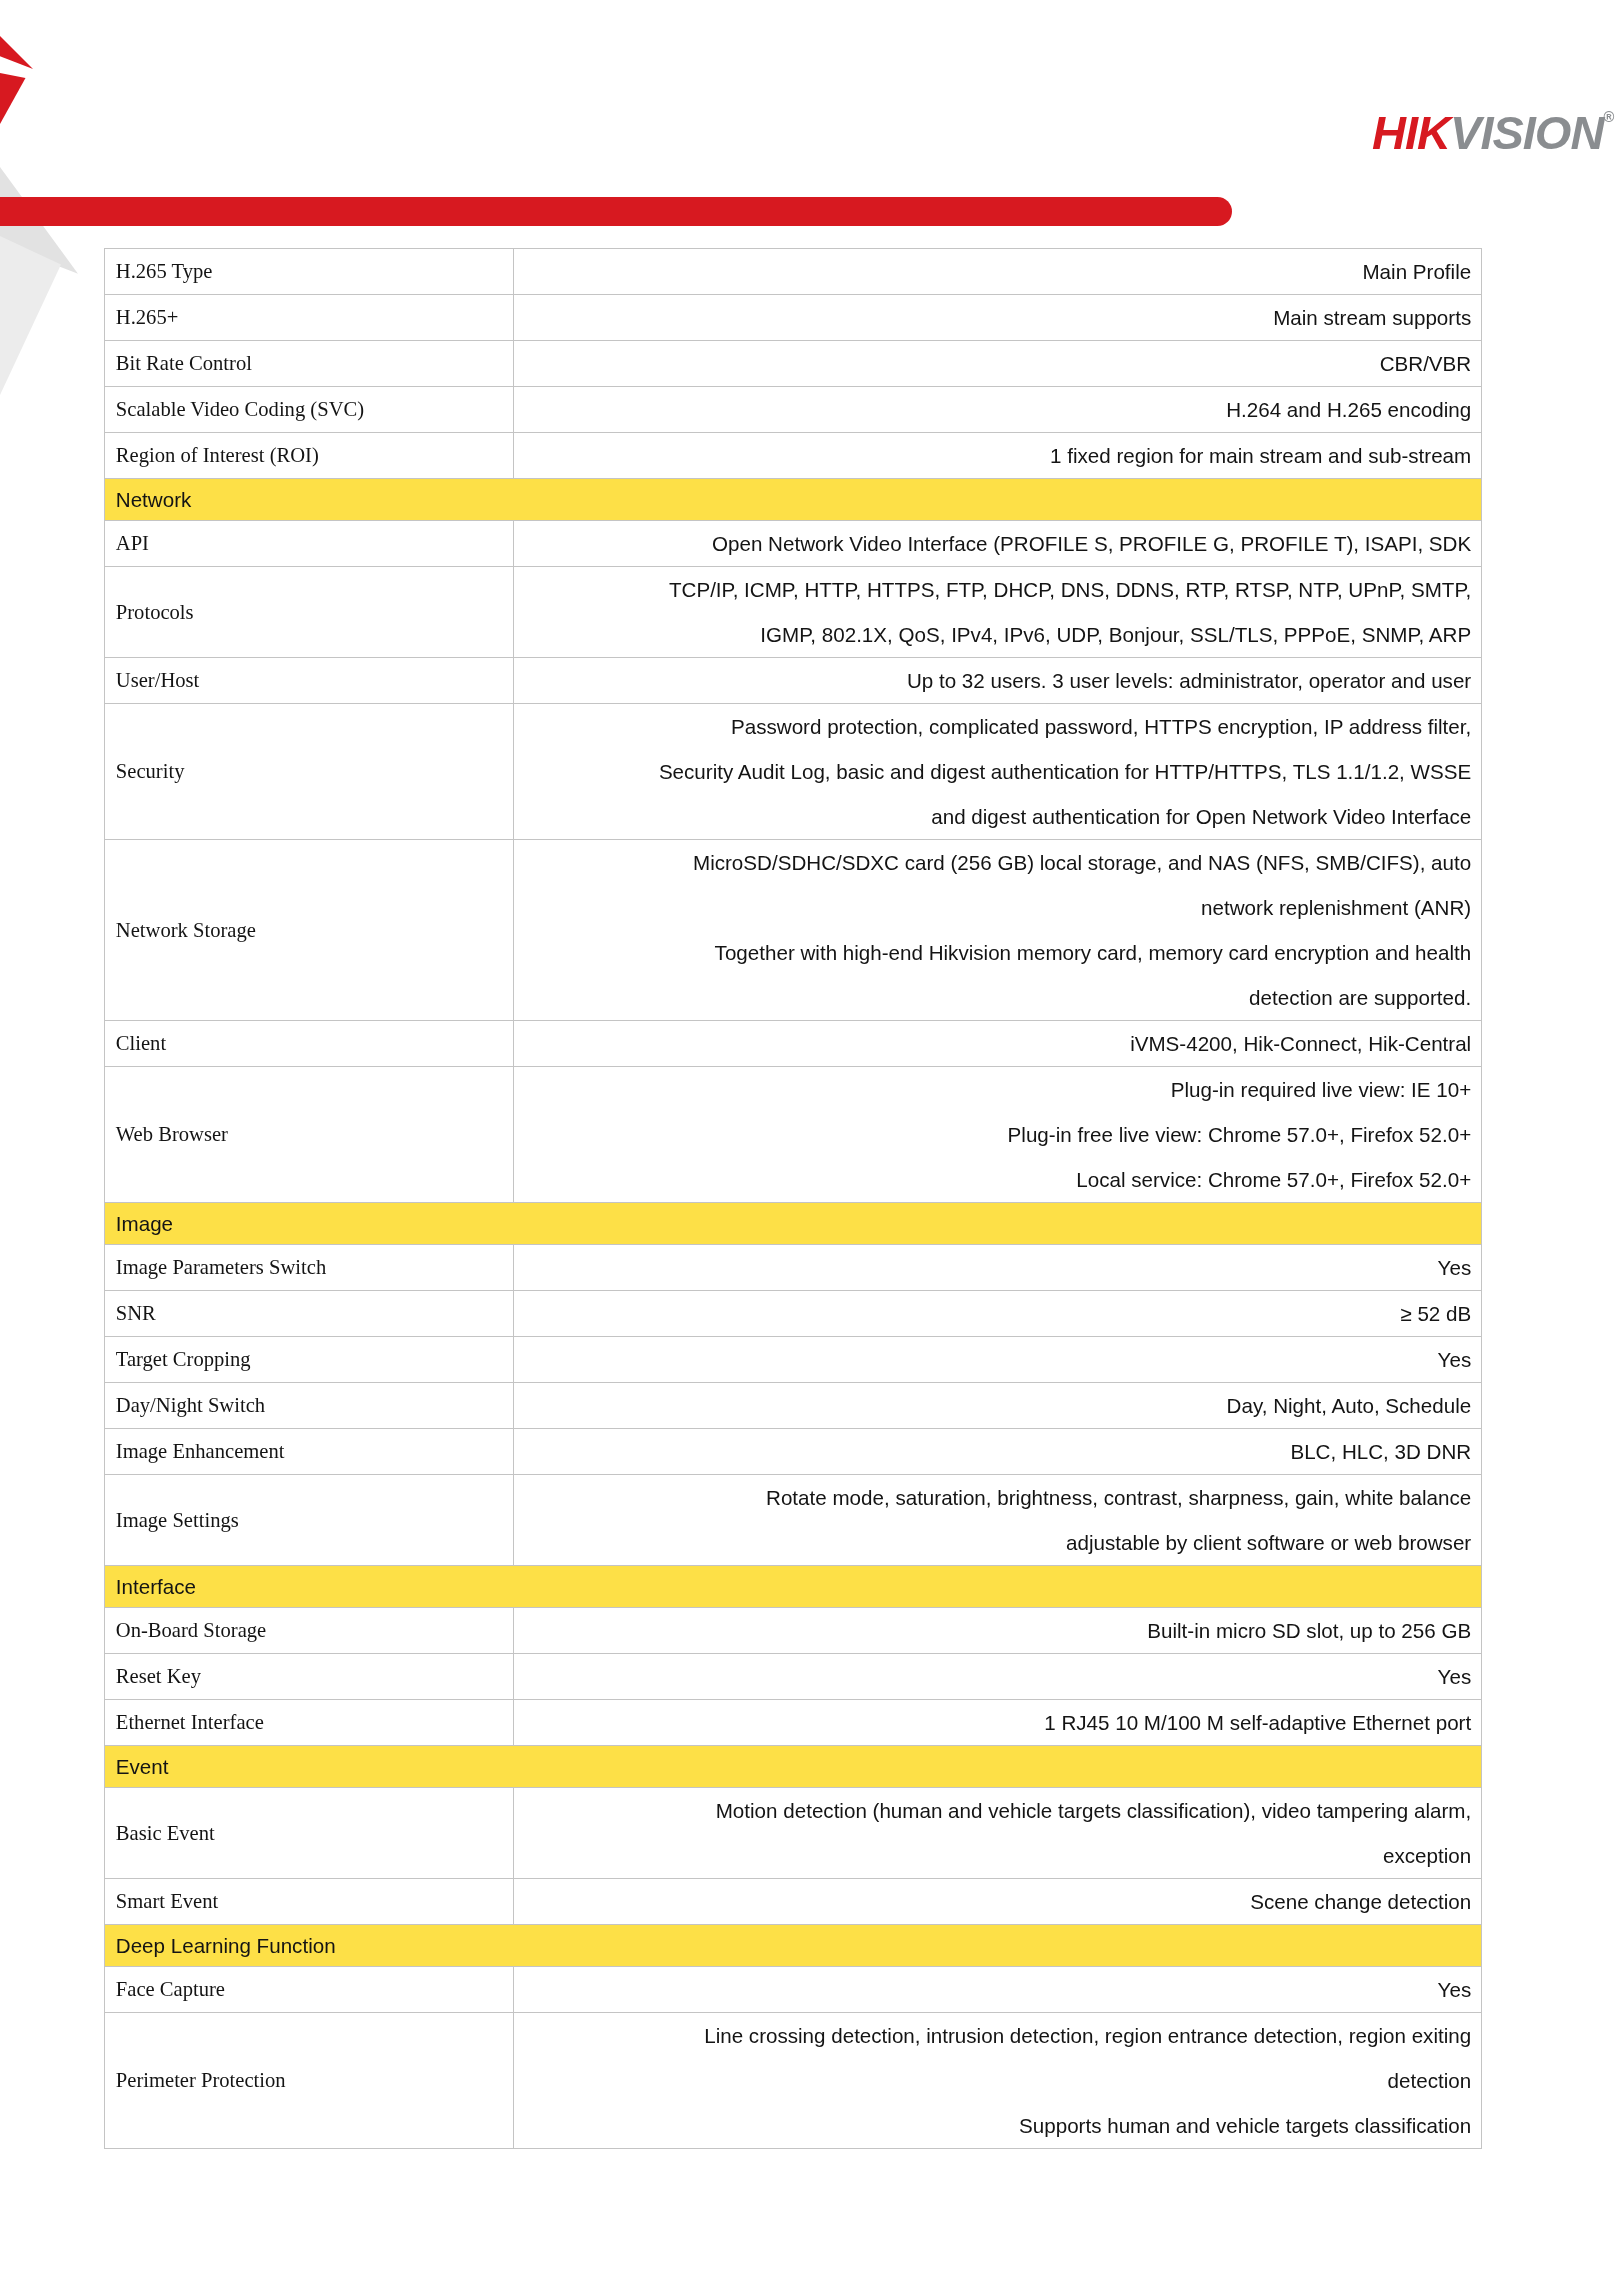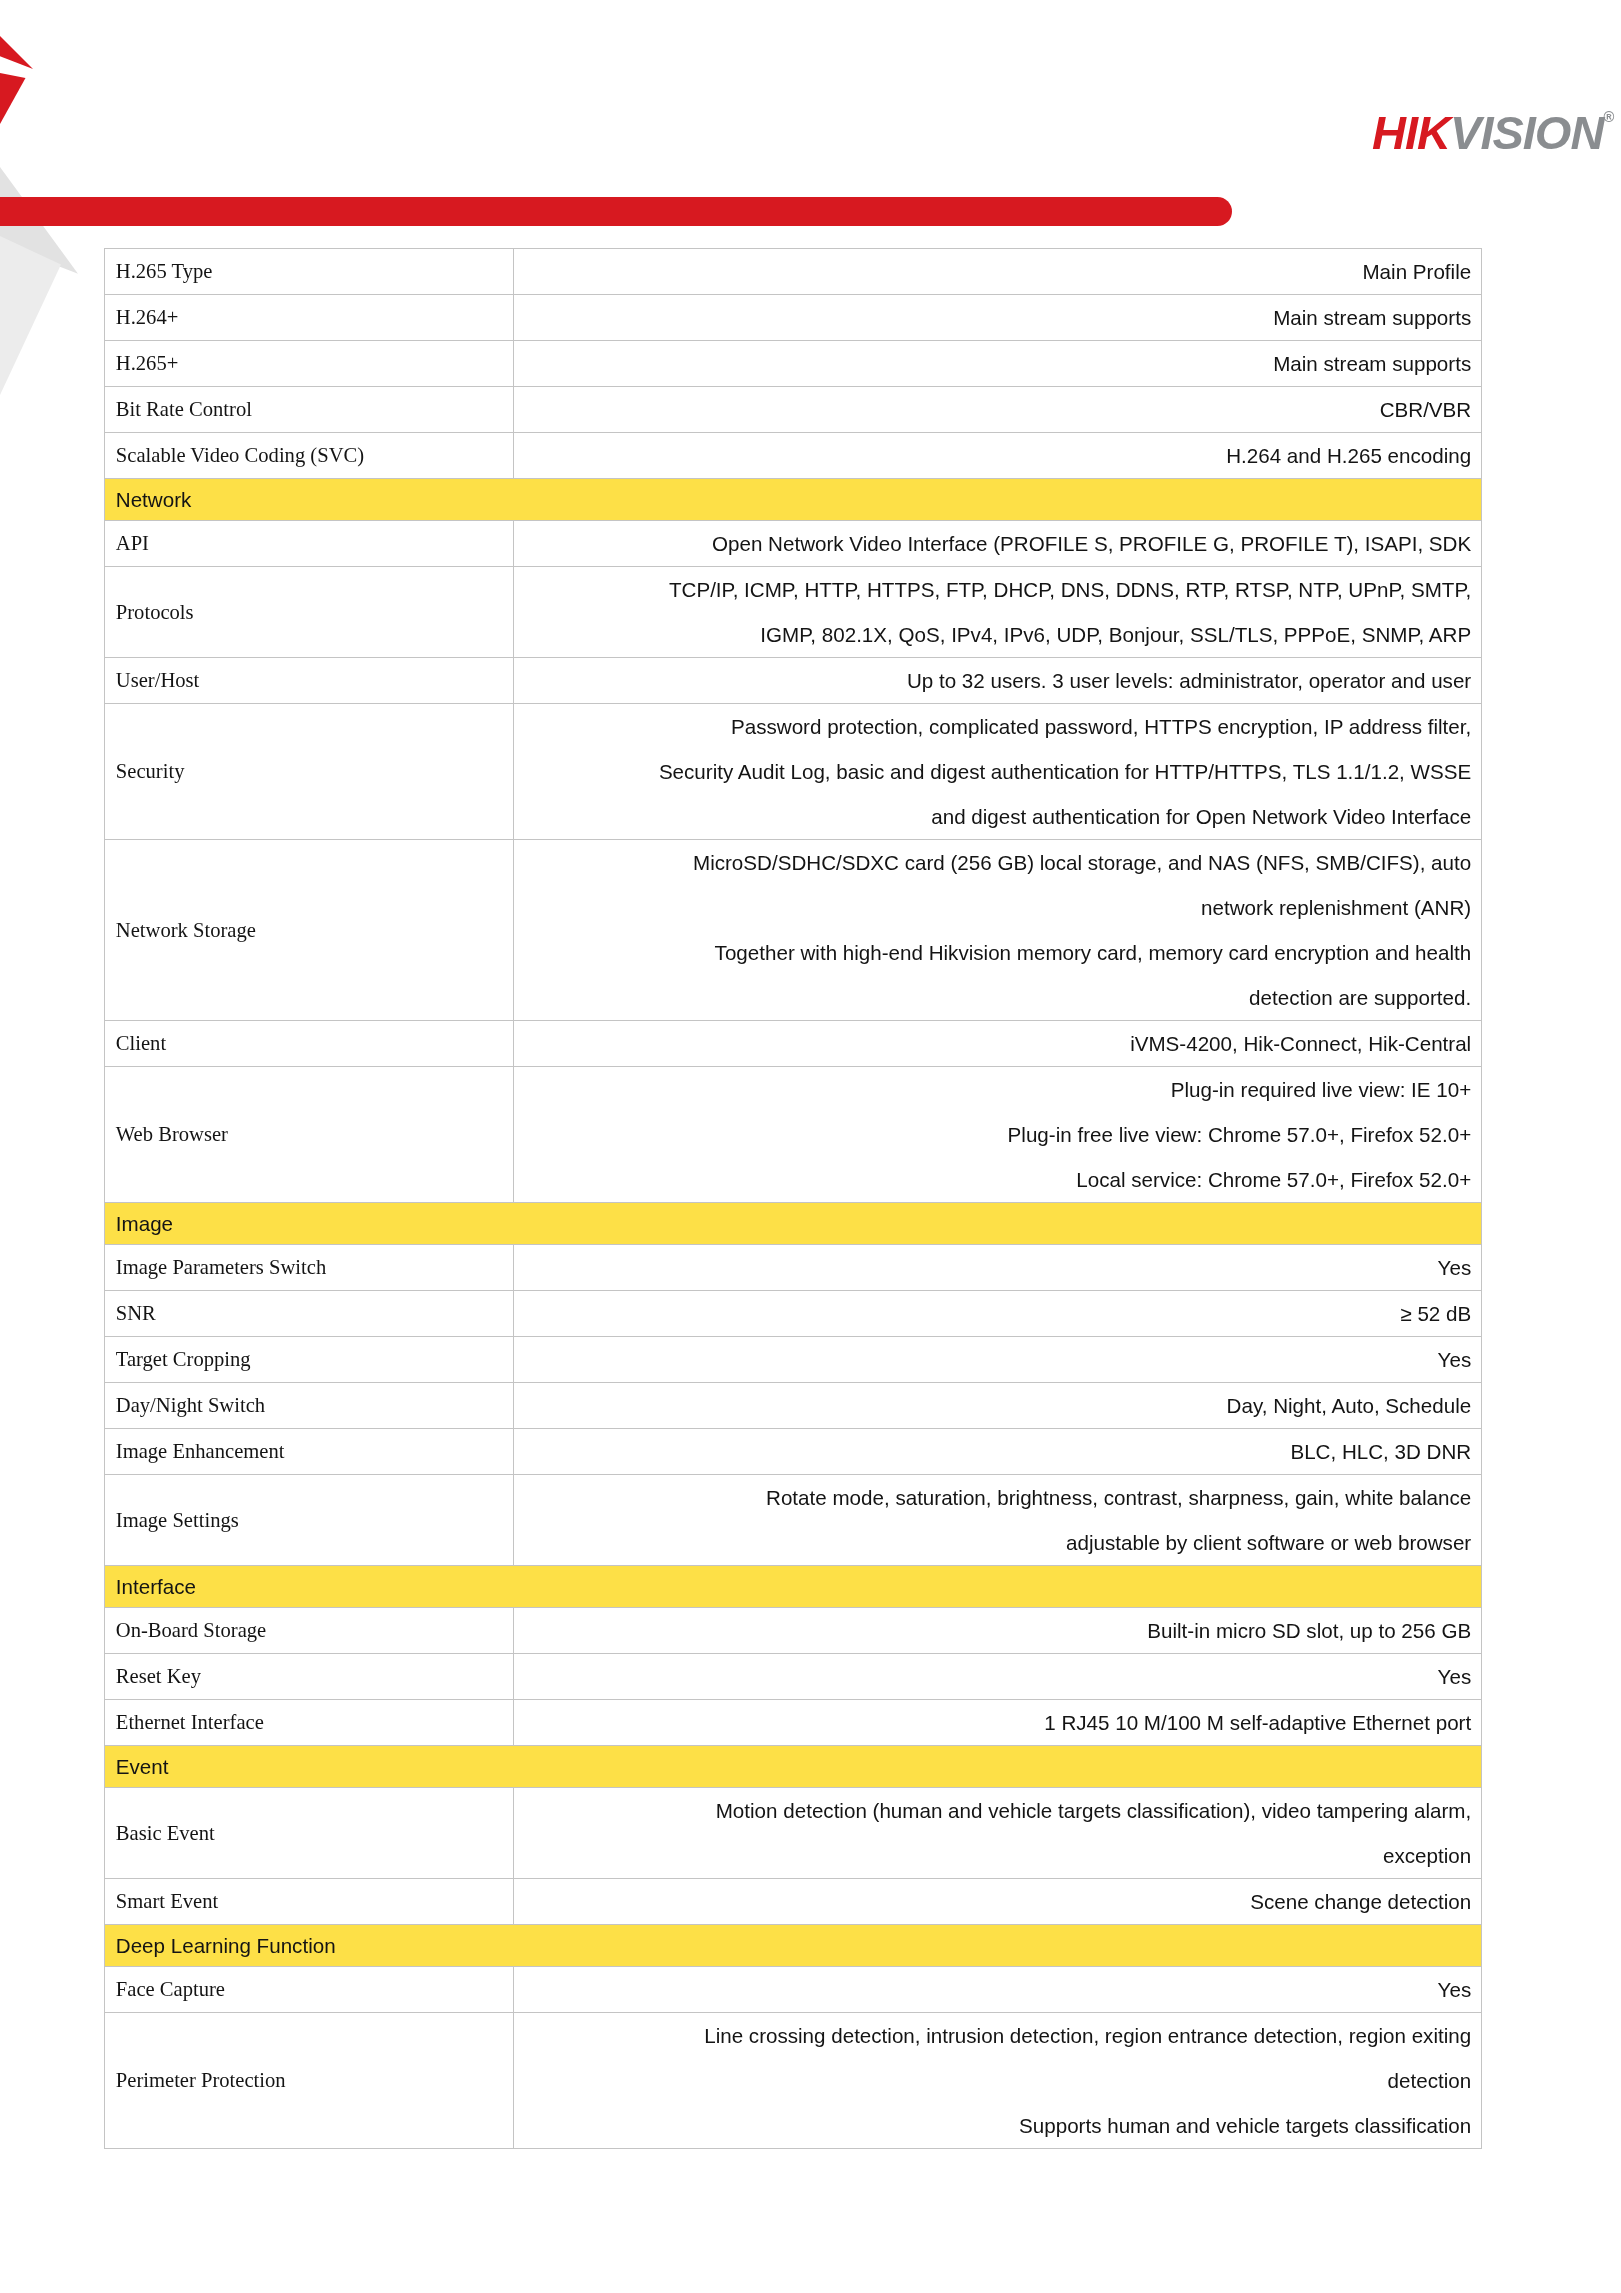--- a/index.html
+++ b/index.html
@@ -71,34 +71,34 @@
 
   <div class="red-bar"></div>
 
   <table class="spec-table">
     <tbody id="spec-body">
         <tr>
           <td class="label">H.265 Type</td>
           <td class="value">Main Profile</td>
         </tr>
         <tr>
-          <td class="label">H.264+</td>
-          <td class="value">Main stream supports</td>
-        </tr>
-        <tr>
           <td class="label">H.265+</td>
           <td class="value">Main stream supports</td>
         </tr>
         <tr>
           <td class="label">Bit Rate Control</td>
           <td class="value">CBR/VBR</td>
         </tr>
         <tr>
           <td class="label">Scalable Video Coding (SVC)</td>
           <td class="value">H.264 and H.265 encoding</td>
+        </tr>
+        <tr>
+          <td class="label">Region of Interest (ROI)</td>
+          <td class="value">1 fixed region for main stream and sub-stream</td>
         </tr>
         <tr class="section">
           <td colspan="2">Network</td>
         </tr>
         <tr>
           <td class="label">API</td>
           <td class="value">Open Network Video Interface (PROFILE S, PROFILE G, PROFILE T), ISAPI, SDK</td>
         </tr>
         <tr>
           <td class="label">Protocols</td>

